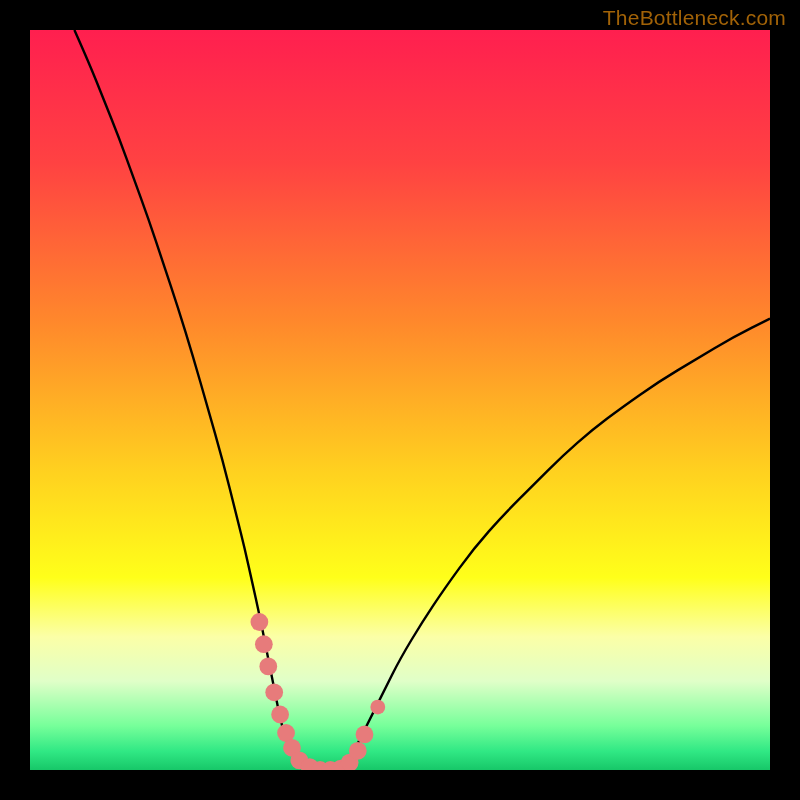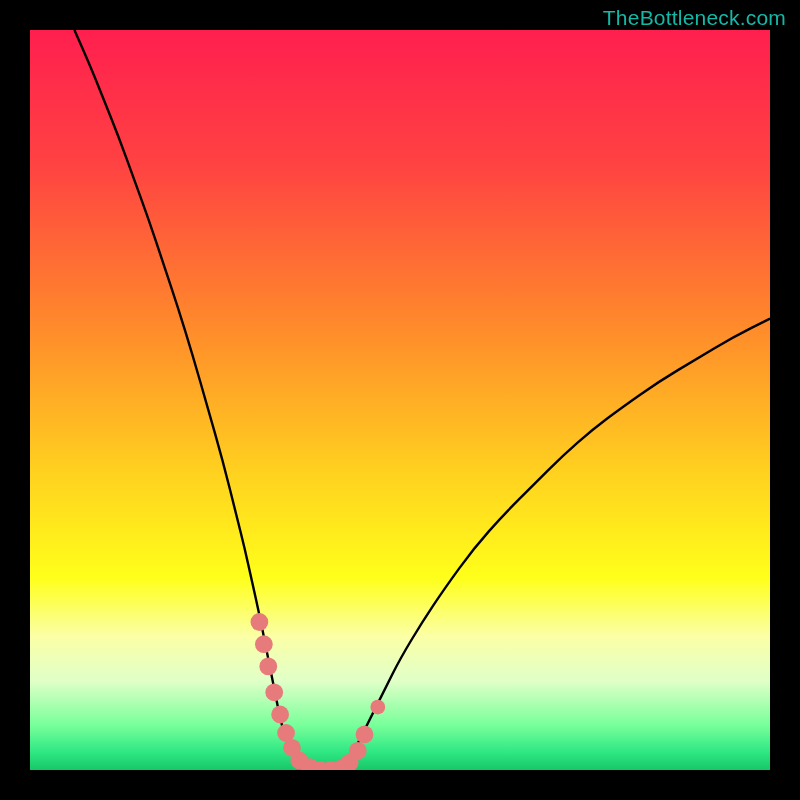--- a/index.html
+++ b/index.html
@@ -38,21 +38,21 @@
     position: absolute;
     left: 0;
     top: 0;
     width: 100%;
     height: 100%;
   }
   .watermark {
     position: absolute;
     top: 6px;
     right: 14px;
-    color: #14b8a6;
+    color: #a16207;
     font-size: 21px;
     font-weight: 500;
     letter-spacing: 0.2px;
   }
 </style>
 </head>
 <body>
 
 <div class="frame">
 

